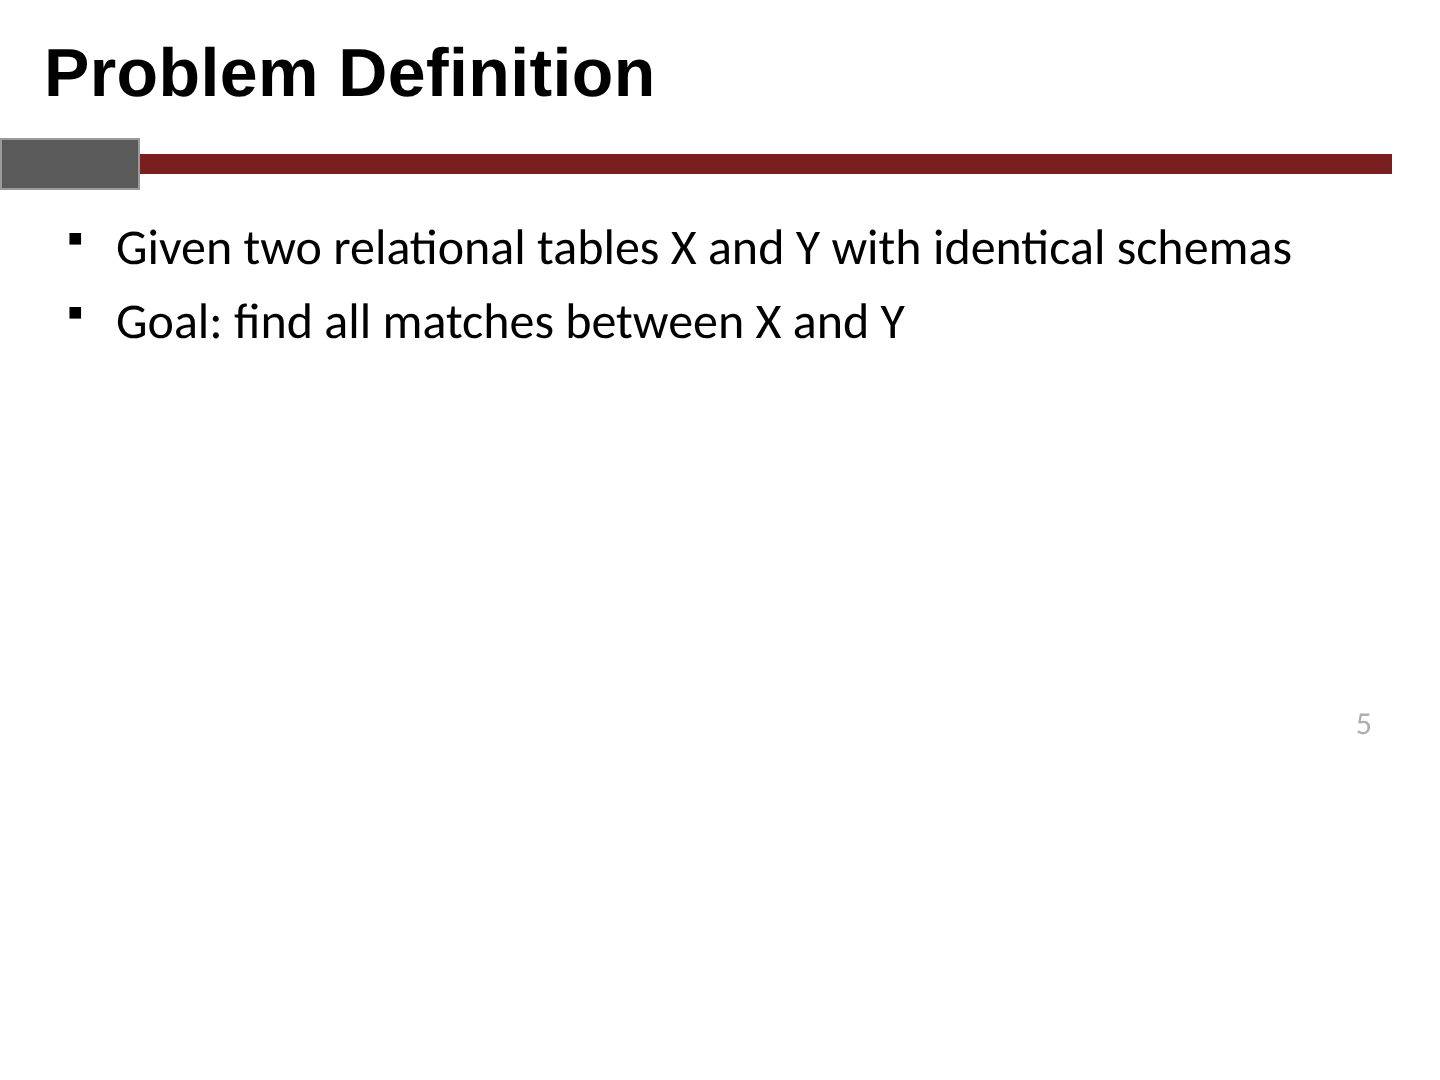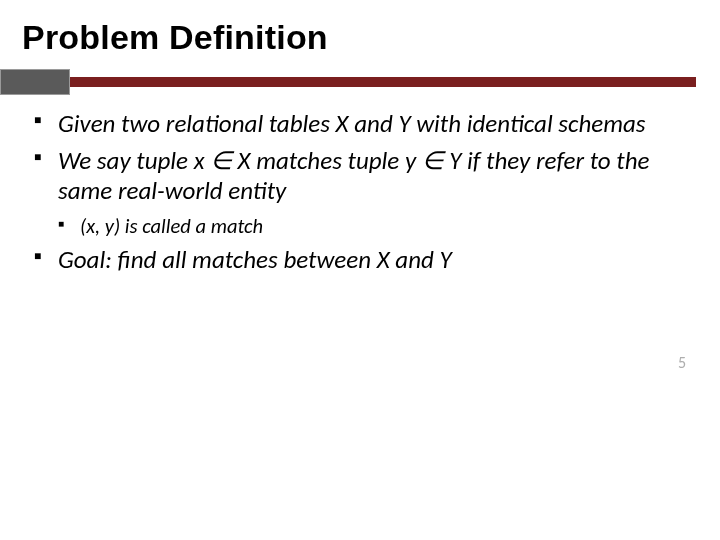--- a/index.html
+++ b/index.html
@@ -15,21 +15,21 @@
   }
   .rule-wrap { position: relative; height: 26px; margin-bottom: 14px; }
   .rule-main {
     position: absolute; left: 0; right: 24px; top: 8px;
     height: 10px; background: #7a1f1f;
   }
   .rule-tab {
     position: absolute; left: 0; top: 0; width: 70px; height: 26px;
     background: #5a5a5a; border: 1px solid #9a9a9a;
   }
-  .content { padding: 0 22px 0 34px; font-style: italic; }
+  .content { padding: 0 22px 0 34px; }
   ul { list-style: none; }
   .lvl1 > li {
     position: relative;
     padding-left: 24px;
     font-size: 25px;
     line-height: 1.22;
     margin-bottom: 6px;
     color: #000;
   }
   .lvl1 > li::before {
@@ -70,27 +70,19 @@
     <div class="rule-main"></div>
     <div class="rule-tab"></div>
   </div>
 
   <div class="content">
     <ul class="lvl1">
       <li>
         <span>Given two relational tables X and Y with identical schemas</span>
       </li>
       <li>
-        <span>We say tuple x </span><span class="elem">∈</span><span> X matches tuple y </span><span class="elem">∈</span><span> Y if they refer to the same real-world entity</span>
-        <ul class="lvl2">
-          <li>
-            <span>(x, y) is called a match</span>
-          </li>
-        </ul>
-      </li>
-      <li>
         <span>Goal: find all matches between X and Y</span>
       </li>
     </ul>
   </div>
 
   <div class="pagenum">5</div>
 </div>
 
 </body></html>

